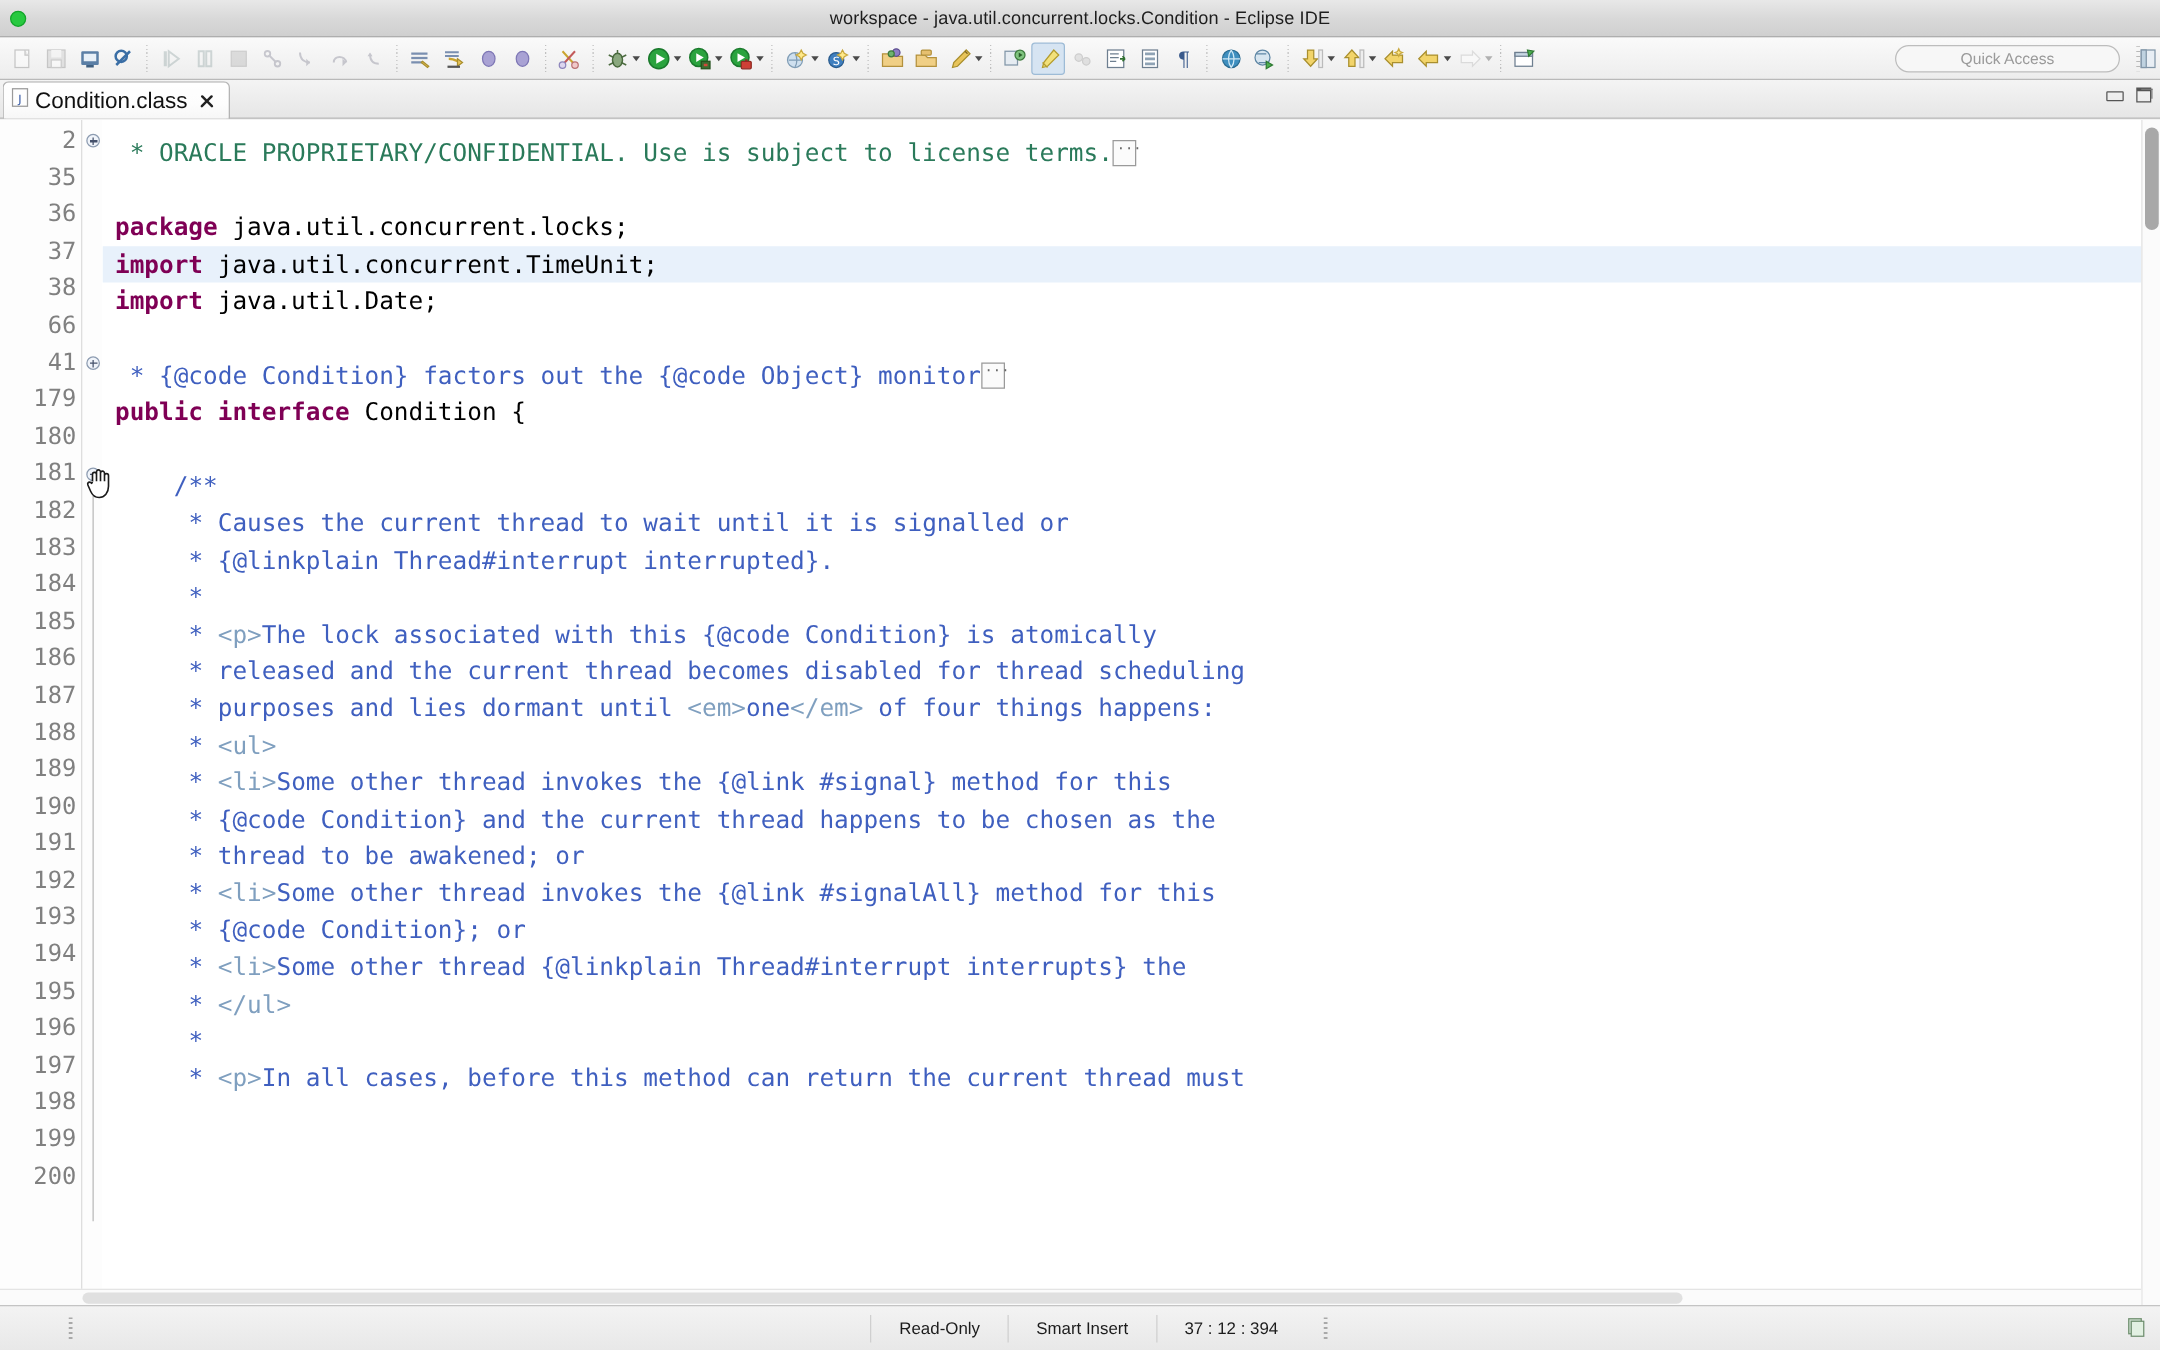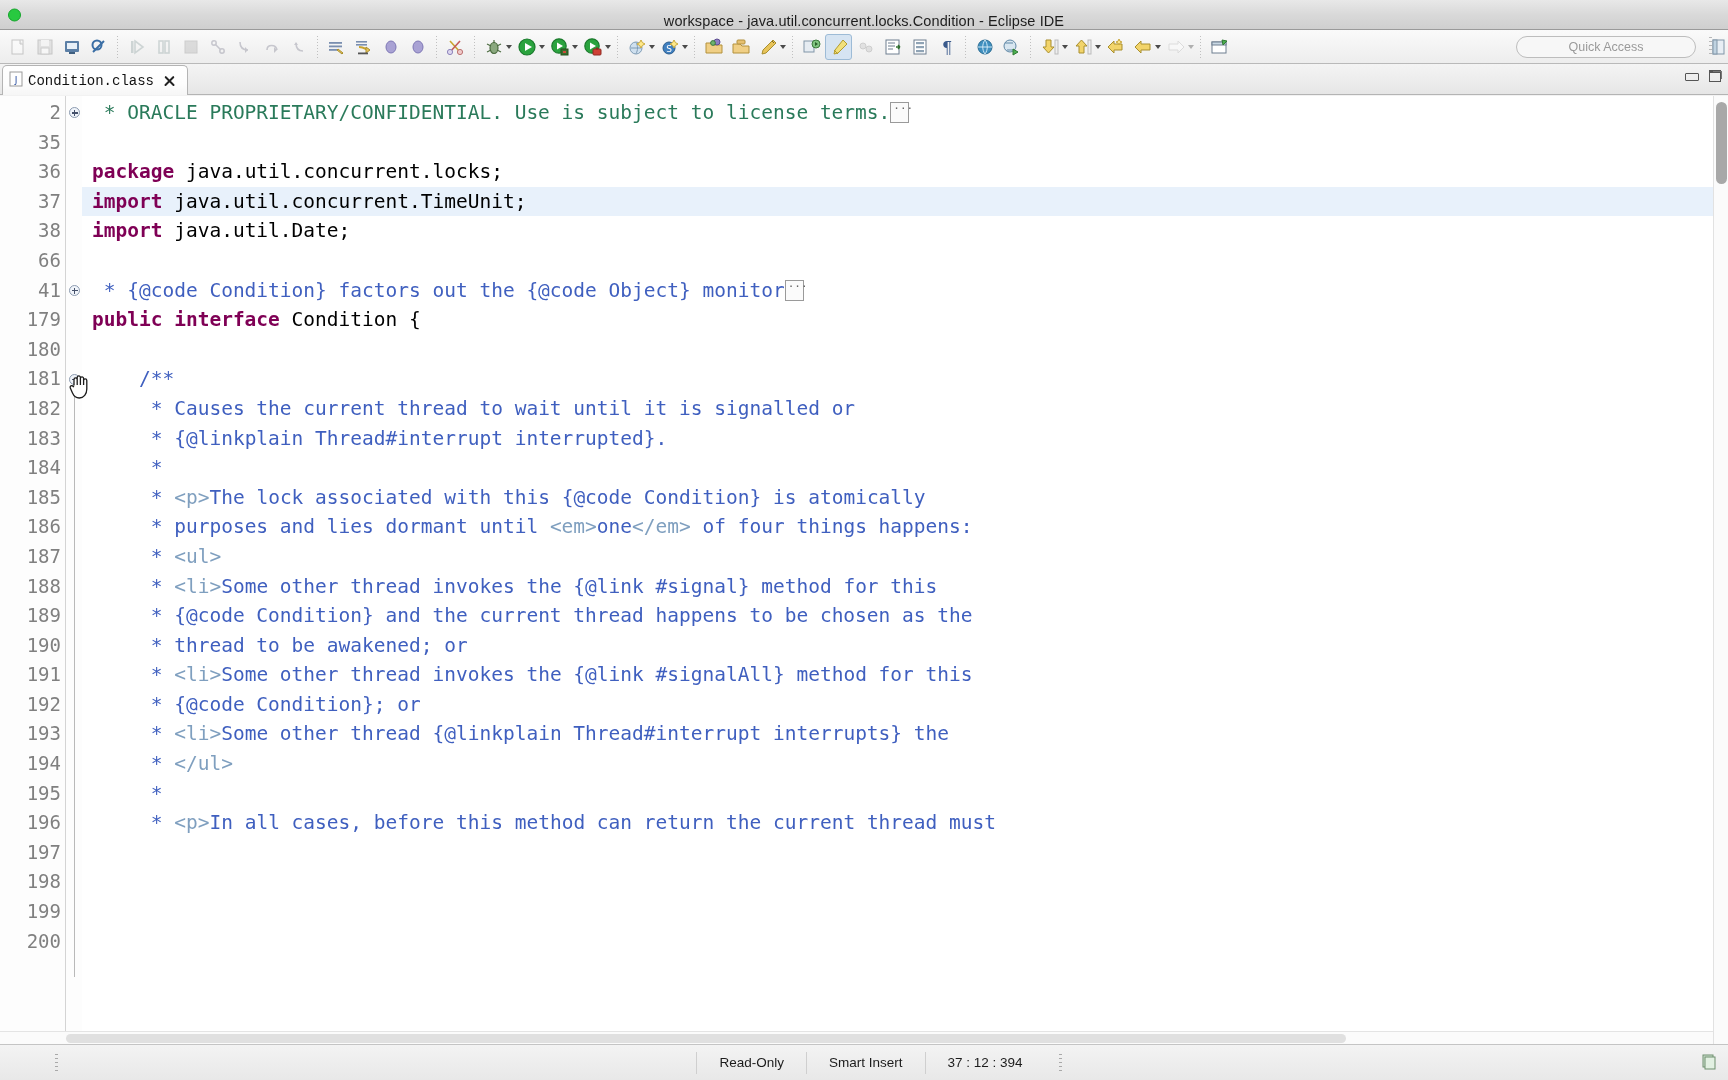--- a/index.html
+++ b/index.html
@@ -8,21 +8,21 @@
     overflow: hidden;
     font-family: "Liberation Sans", sans-serif;
     background: #f2f2f2;
   }
 
   
   #titlebar {
     height: 30px;
     background: linear-gradient(to bottom, #e8e8e8 0%, #d9d9d9 50%, #cfcfcf 100%);
     border-bottom: 1px solid #9a9a9a;
-    display: flex; align-items: flex-end;
+    display: flex; align-items: center;
     position: relative;
   }
   #titlebar .traffic {
     position: absolute; left: 8px; top: 50%; transform: translateY(-50%);
     display: flex; gap: 8px;
   }
   .dot { width: 13px; height: 13px; border-radius: 50%; }
   .dot.green { background: #28c940; border: 1px solid #13a52a; }
   #titlebar .title {
     width: 100%; text-align: center;
@@ -93,21 +93,21 @@
   #tab {
     height: 30px;
     display: flex; align-items: center;
     padding: 0 10px 0 6px;
     background: linear-gradient(to bottom,#ffffff 0%,#fdfdfd 60%,#f6f6f6 100%);
     border: 1px solid #b4b4b4; border-bottom: none;
     border-radius: 5px 5px 0 0;
     margin-left: 2px;
     position: relative; top: 1px;
   }
-  #tab .tab-label { font-size: 14px; color: #111; margin: 0 8px 0 4px; font-family: Liberation Mono, monospace; }
+  #tab .tab-label { font-size: 18px; color: #111; margin: 0 8px 0 4px; }
   .tab-close { width: 15px; height: 15px; position: relative; }
   .tab-close::before, .tab-close::after {
     content: ""; position: absolute; left: 1px; top: 6.5px;
     width: 13px; height: 2.4px; background: #222; border-radius: 1px;
   }
   .tab-close::before { transform: rotate(45deg); }
   .tab-close::after  { transform: rotate(-45deg); }
   #tabbar .winbtns {
     position: absolute; right: 6px; top: 7px;
     display: flex; gap: 10px; align-items: center;
@@ -141,21 +141,21 @@
   }
   #foldcol {
     width: 16px; flex: 0 0 16px;
     background: #fdfdfd;
     position: relative;
     padding-top: 2px;
   }
   #code {
     flex: 1 1 auto;
     position: relative;
-    padding-top: 2px;
+    padding-top: 12px;
     overflow: hidden;
     background: #ffffff;
   }
   #vscroll {
     width: 15px; flex: 0 0 15px;
     background: #fbfbfb;
     border-left: 1px solid #e2e2e2;
     position: relative;
   }
   #vthumb {
@@ -724,20 +724,21 @@
       <div class="cl"><span class="kw">import</span><span class="plain"> java.util.Date;</span></div>
       <div class="cl"></div>
       <div class="cl"><span class="jd"> * {@code Condition} factors out the {@code Object} monitor</span><span class="foldbox-inline"></span></div>
       <div class="cl"><span class="kw">public interface</span><span class="plain"> Condition {</span></div>
       <div class="cl"></div>
       <div class="cl">    <span class="jd">/**</span></div>
       <div class="cl">    <span class="jd"> * Causes the current thread to wait until it is signalled or</span></div>
       <div class="cl">    <span class="jd"> * {@linkplain Thread#interrupt interrupted}.</span></div>
       <div class="cl">    <span class="jd"> *</span></div>
       <div class="cl">    <span class="jd"> * </span><span class="jdl">&lt;p&gt;</span><span class="jd">The lock associated with this {@code Condition} is atomically</span></div>
+      <div class="cl">    <span class="jd"> * released and the current thread becomes disabled for thread scheduling</span></div>
       <div class="cl">    <span class="jd"> * purposes and lies dormant until </span><span class="jdl">&lt;em&gt;</span><span class="jd">one</span><span class="jdl">&lt;/em&gt;</span><span class="jd"> of four things happens:</span></div>
       <div class="cl">    <span class="jd"> * </span><span class="jdl">&lt;ul&gt;</span></div>
       <div class="cl">    <span class="jd"> * </span><span class="jdl">&lt;li&gt;</span><span class="jd">Some other thread invokes the {@link #signal} method for this</span></div>
       <div class="cl">    <span class="jd"> * {@code Condition} and the current thread happens to be chosen as the</span></div>
       <div class="cl">    <span class="jd"> * thread to be awakened; or</span></div>
       <div class="cl">    <span class="jd"> * </span><span class="jdl">&lt;li&gt;</span><span class="jd">Some other thread invokes the {@link #signalAll} method for this</span></div>
       <div class="cl">    <span class="jd"> * {@code Condition}; or</span></div>
       <div class="cl">    <span class="jd"> * </span><span class="jdl">&lt;li&gt;</span><span class="jd">Some other thread {@linkplain Thread#interrupt interrupts} the</span></div>
       <div class="cl">    <span class="jd"> * </span><span class="jdl">&lt;/ul&gt;</span></div>
       <div class="cl">    <span class="jd"> *</span></div>

